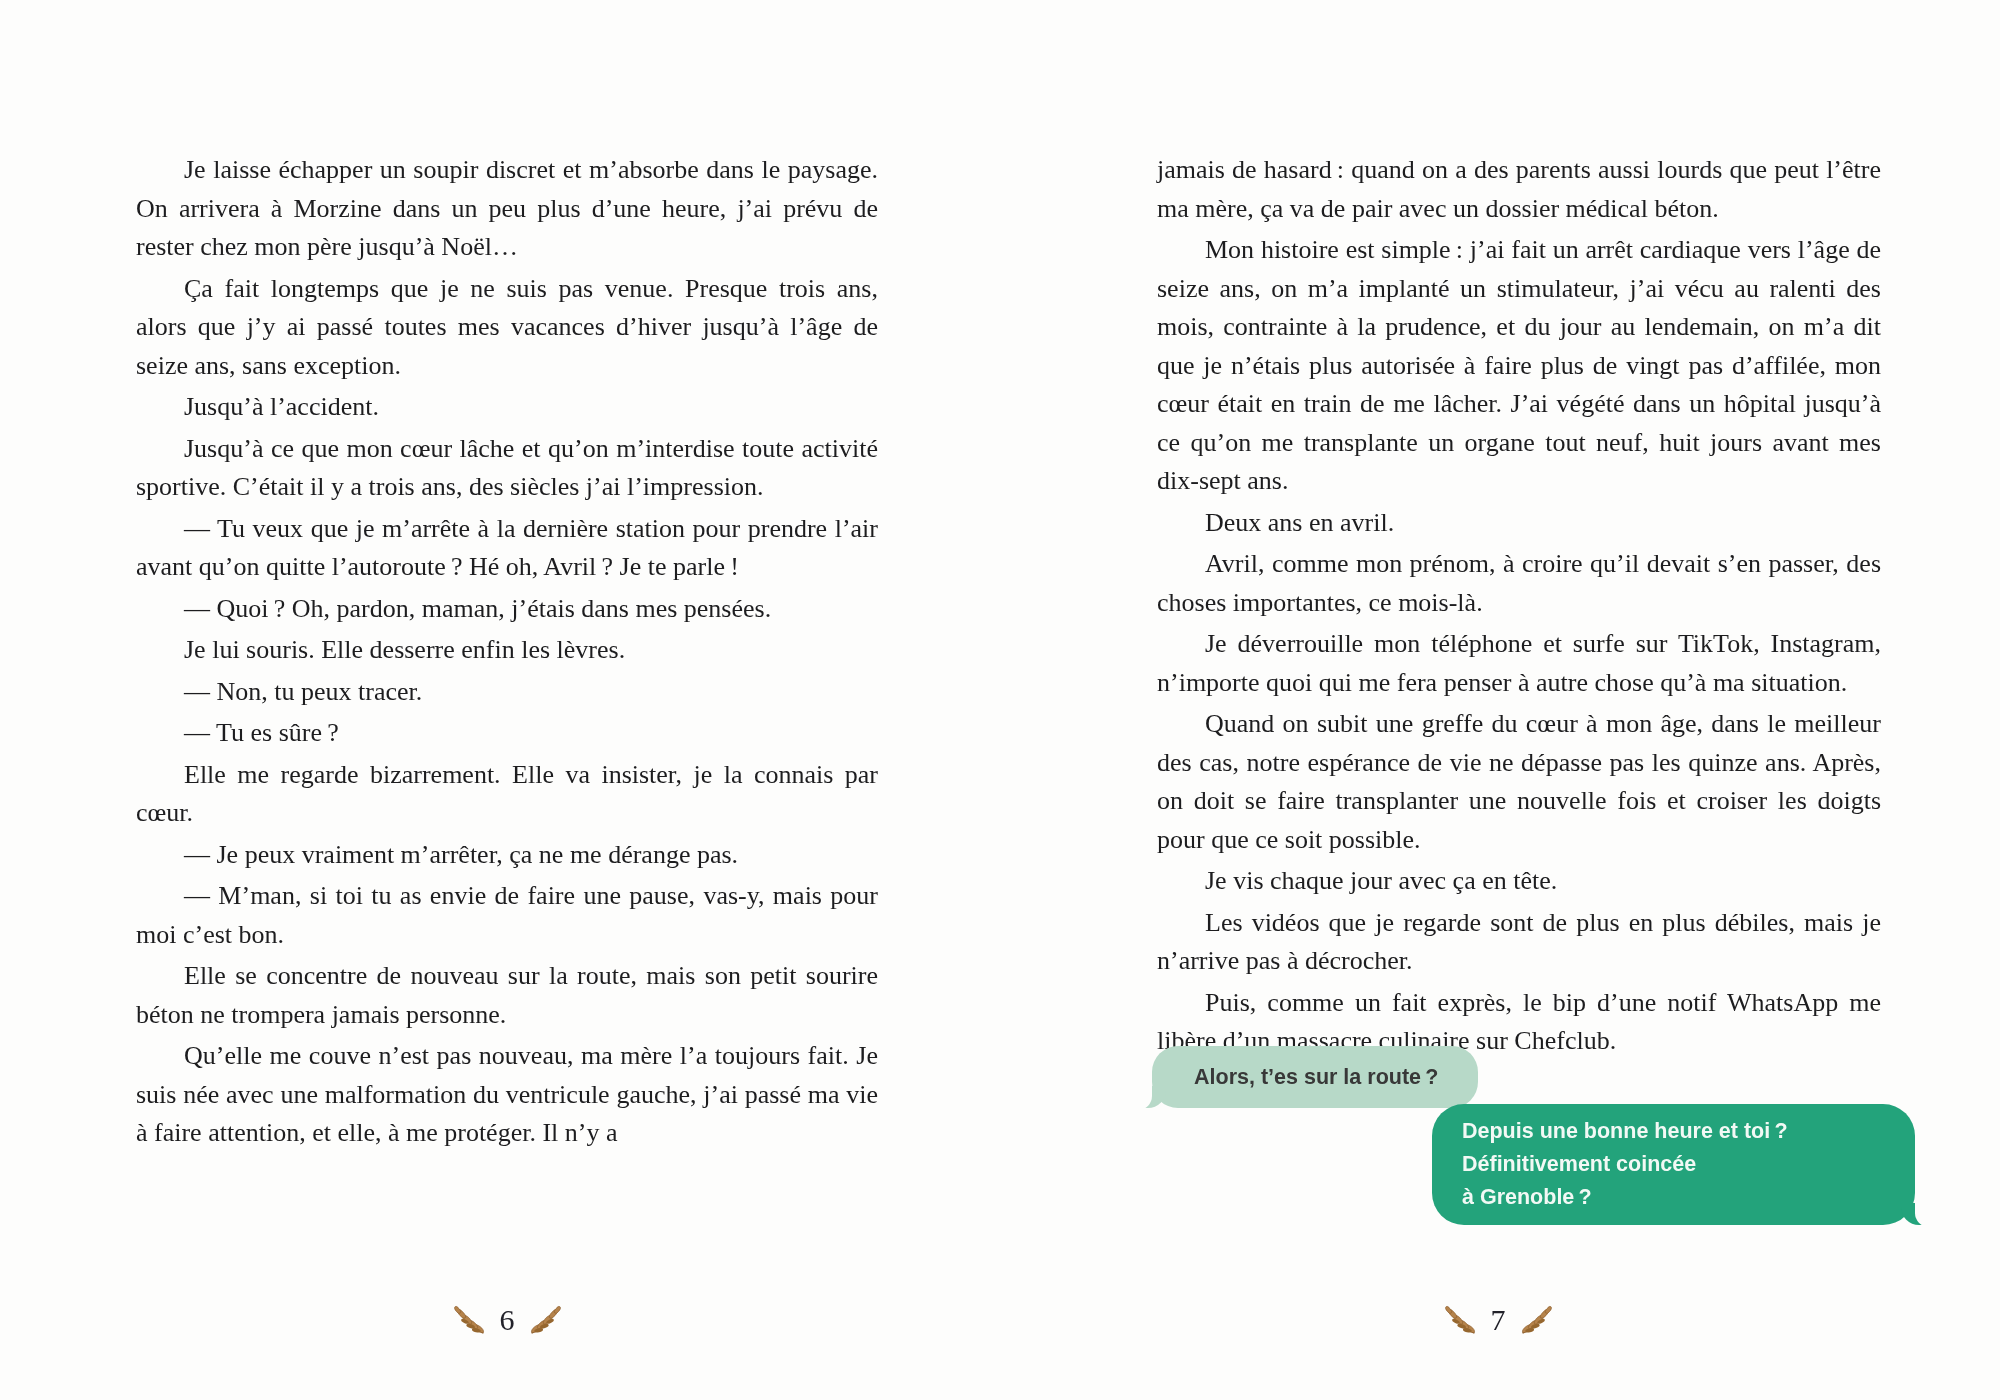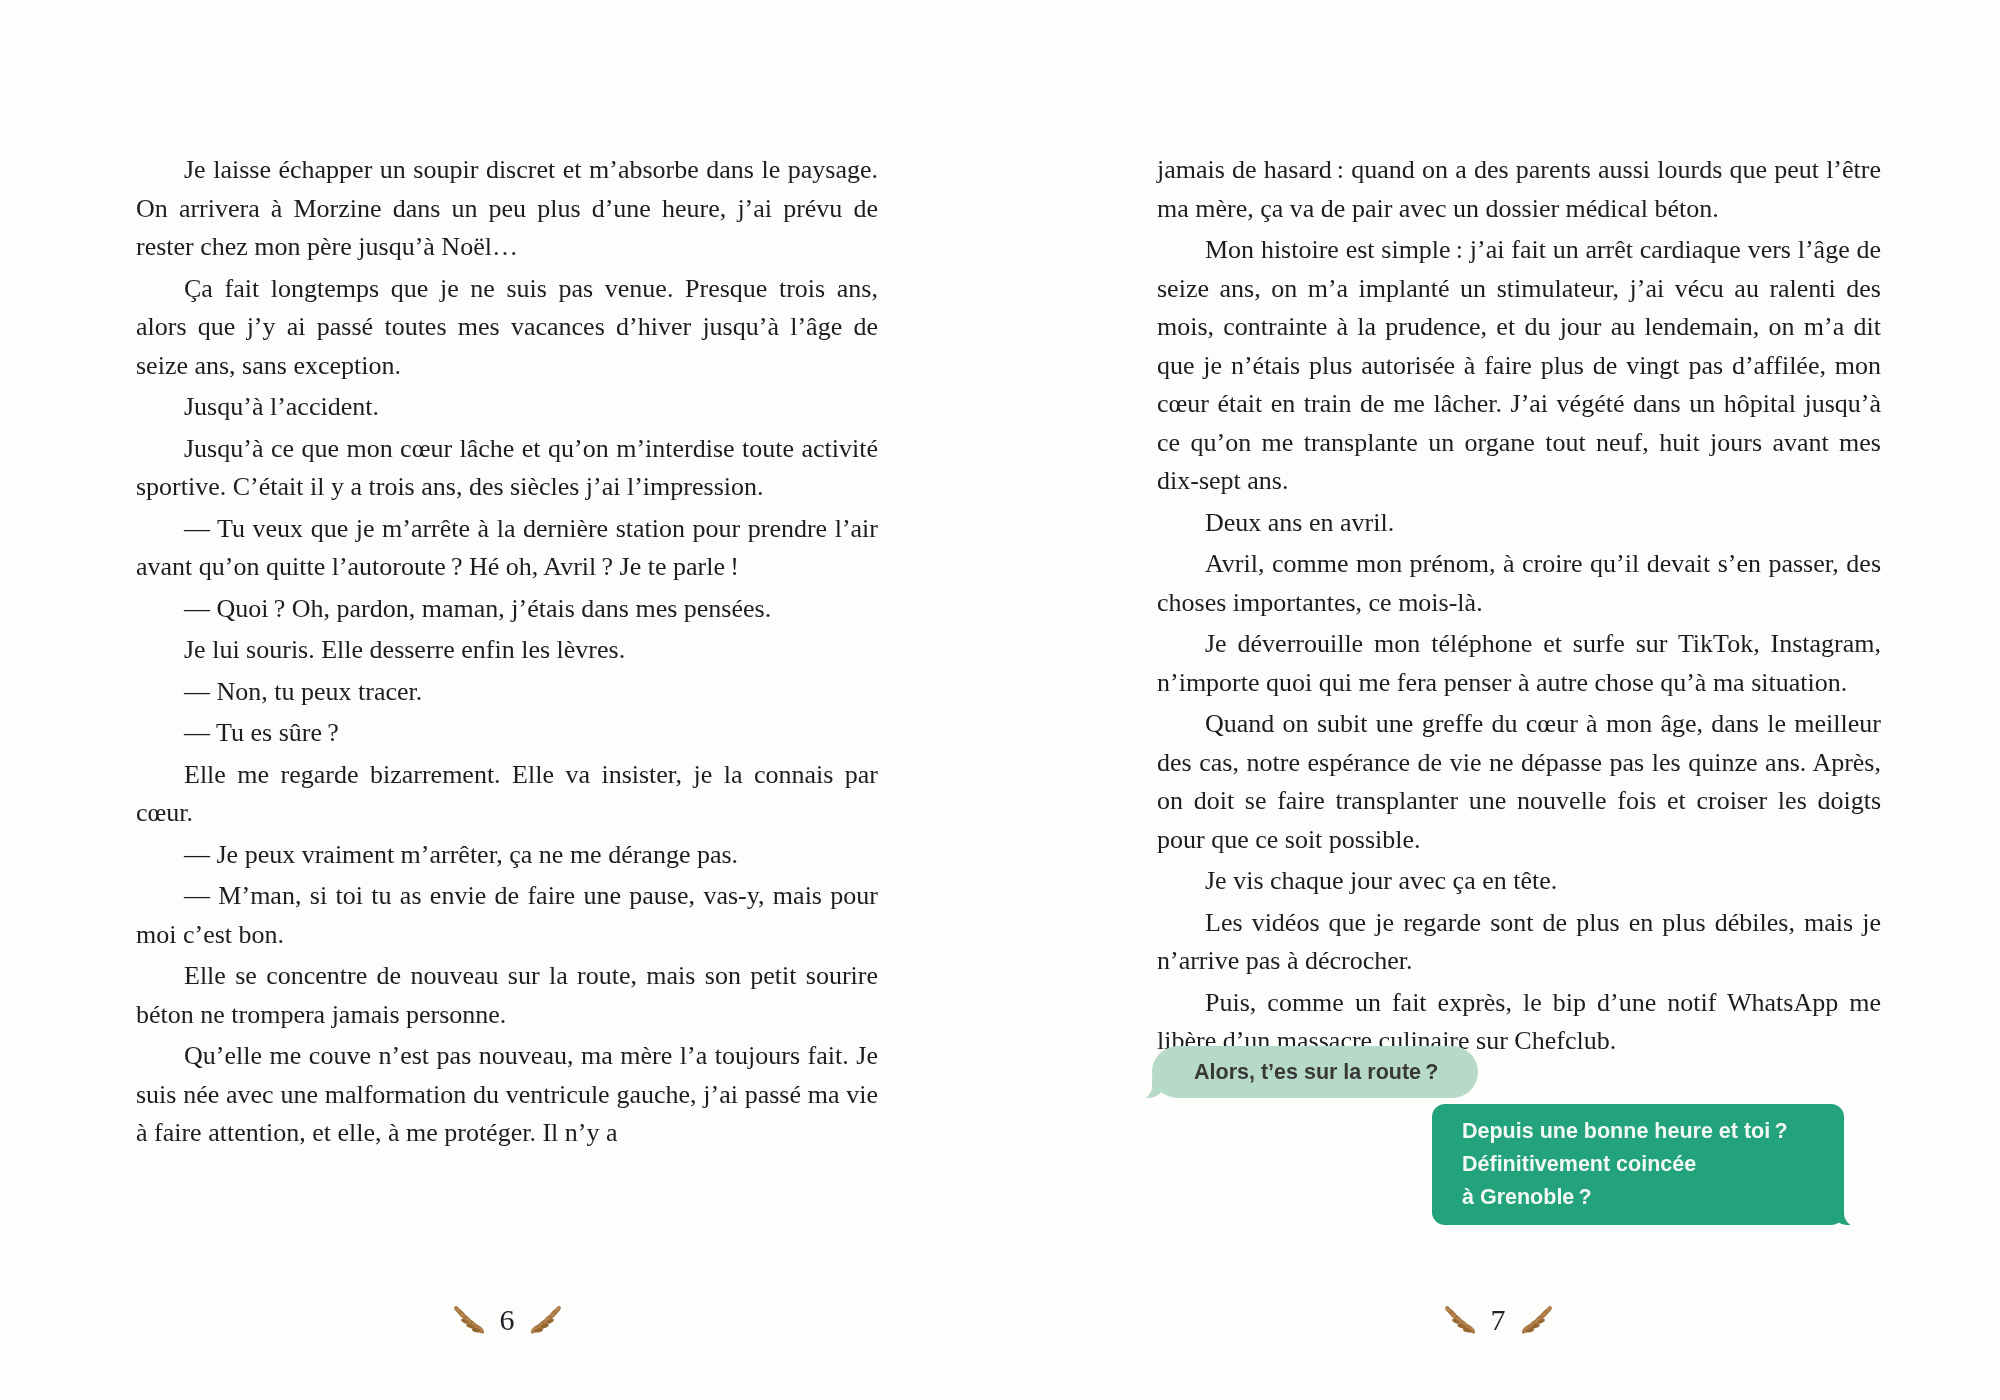--- a/index.html
+++ b/index.html
@@ -31,41 +31,41 @@
   .sprig{display:inline-flex;}
   .sprig.flip{transform:scaleX(-1);}
   
   .bubble{
     position:absolute;
     font-family:"Liberation Sans","DejaVu Sans",sans-serif;
     font-weight:bold;font-size:21.5px;
     box-sizing:border-box;
   }
   .bubble.incoming{
-    left:1152px;top:1046px;height:52px;
+    left:1152px;top:1046px;height:62px;
     background:#b7d9c8;color:#383838;
     border-radius:26px;
     display:flex;align-items:center;
     padding:0 40px 0 42px;
     white-space:nowrap;
   }
   .bubble.incoming::before{
     content:"";position:absolute;left:-10px;bottom:0;
     width:24px;height:22px;background:#b7d9c8;
     border-bottom-right-radius:18px;
   }
   .bubble.incoming::after{
     content:"";position:absolute;left:-16px;bottom:-2px;
     width:16px;height:26px;background:#fdfdfc;
     border-bottom-right-radius:14px;
   }
   .bubble.outgoing{
-    left:1432px;top:1104px;width:412px;
+    left:1432px;top:1104px;width:483px;
     background:#23a37b;color:#f2f9f5;
-    border-radius:13px;
+    border-radius:32px;
     padding:11px 26px 11px 30px;
     line-height:33px;
   }
   .bubble.outgoing::before{
     content:"";position:absolute;right:-10px;bottom:0;
     width:24px;height:22px;background:#23a37b;
     border-bottom-left-radius:18px;
   }
   .bubble.outgoing::after{
     content:"";position:absolute;right:-16px;bottom:-2px;

